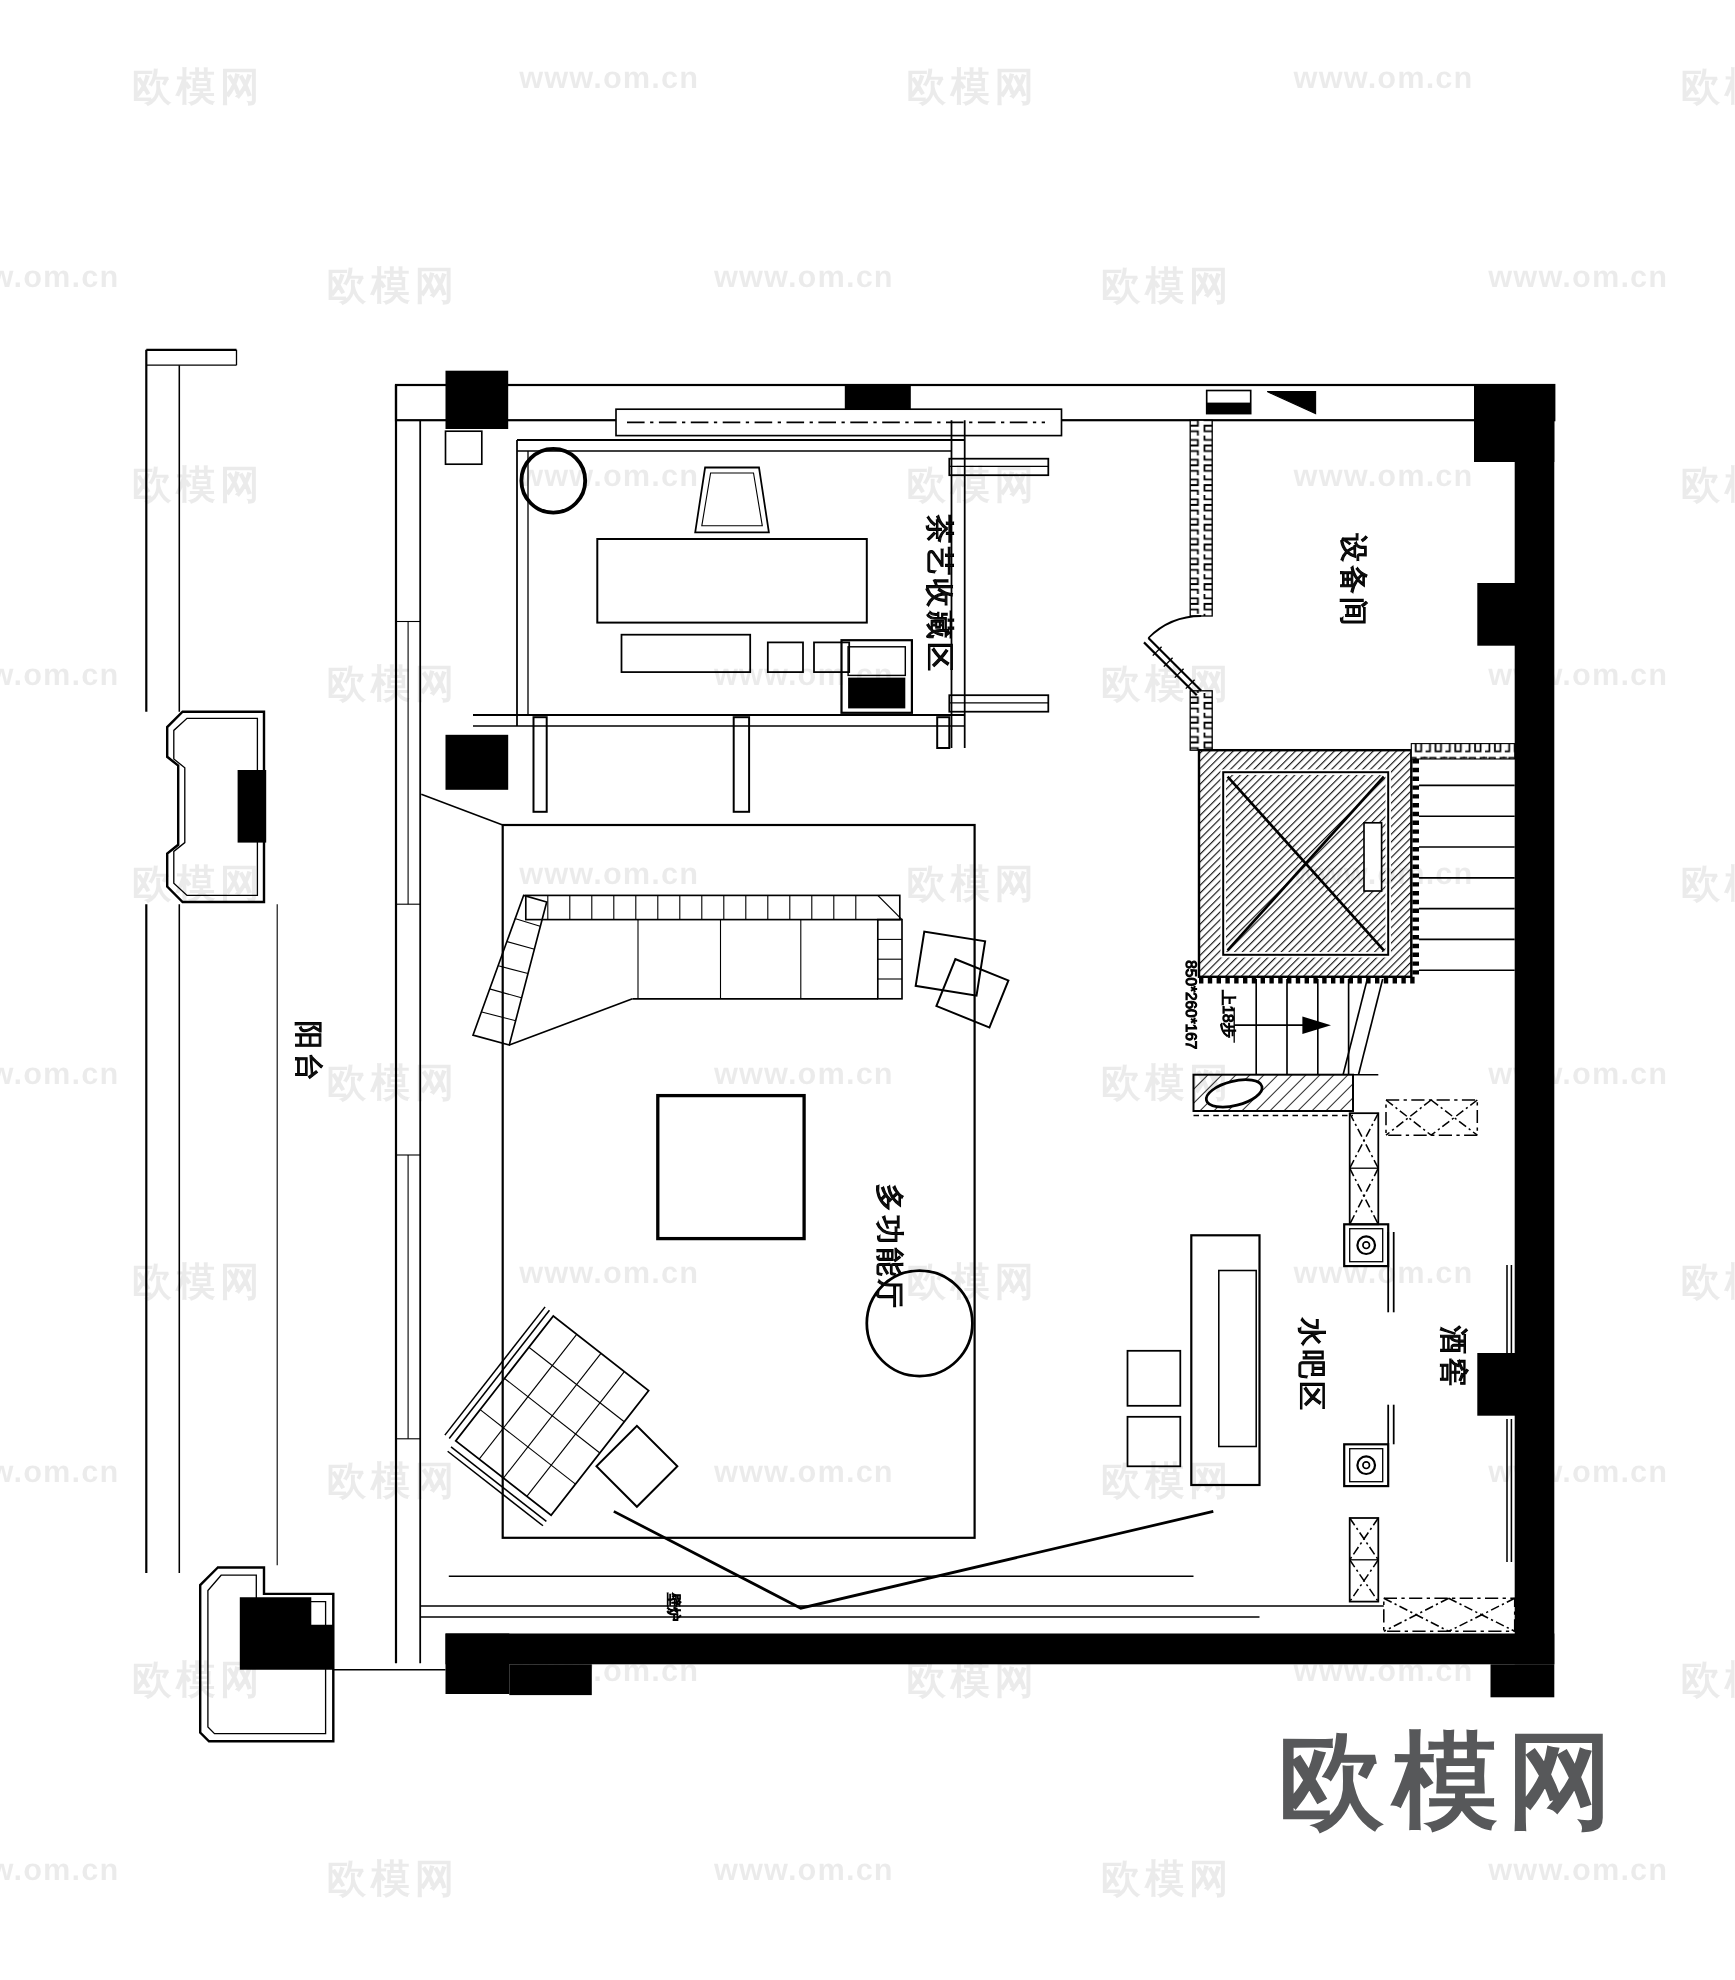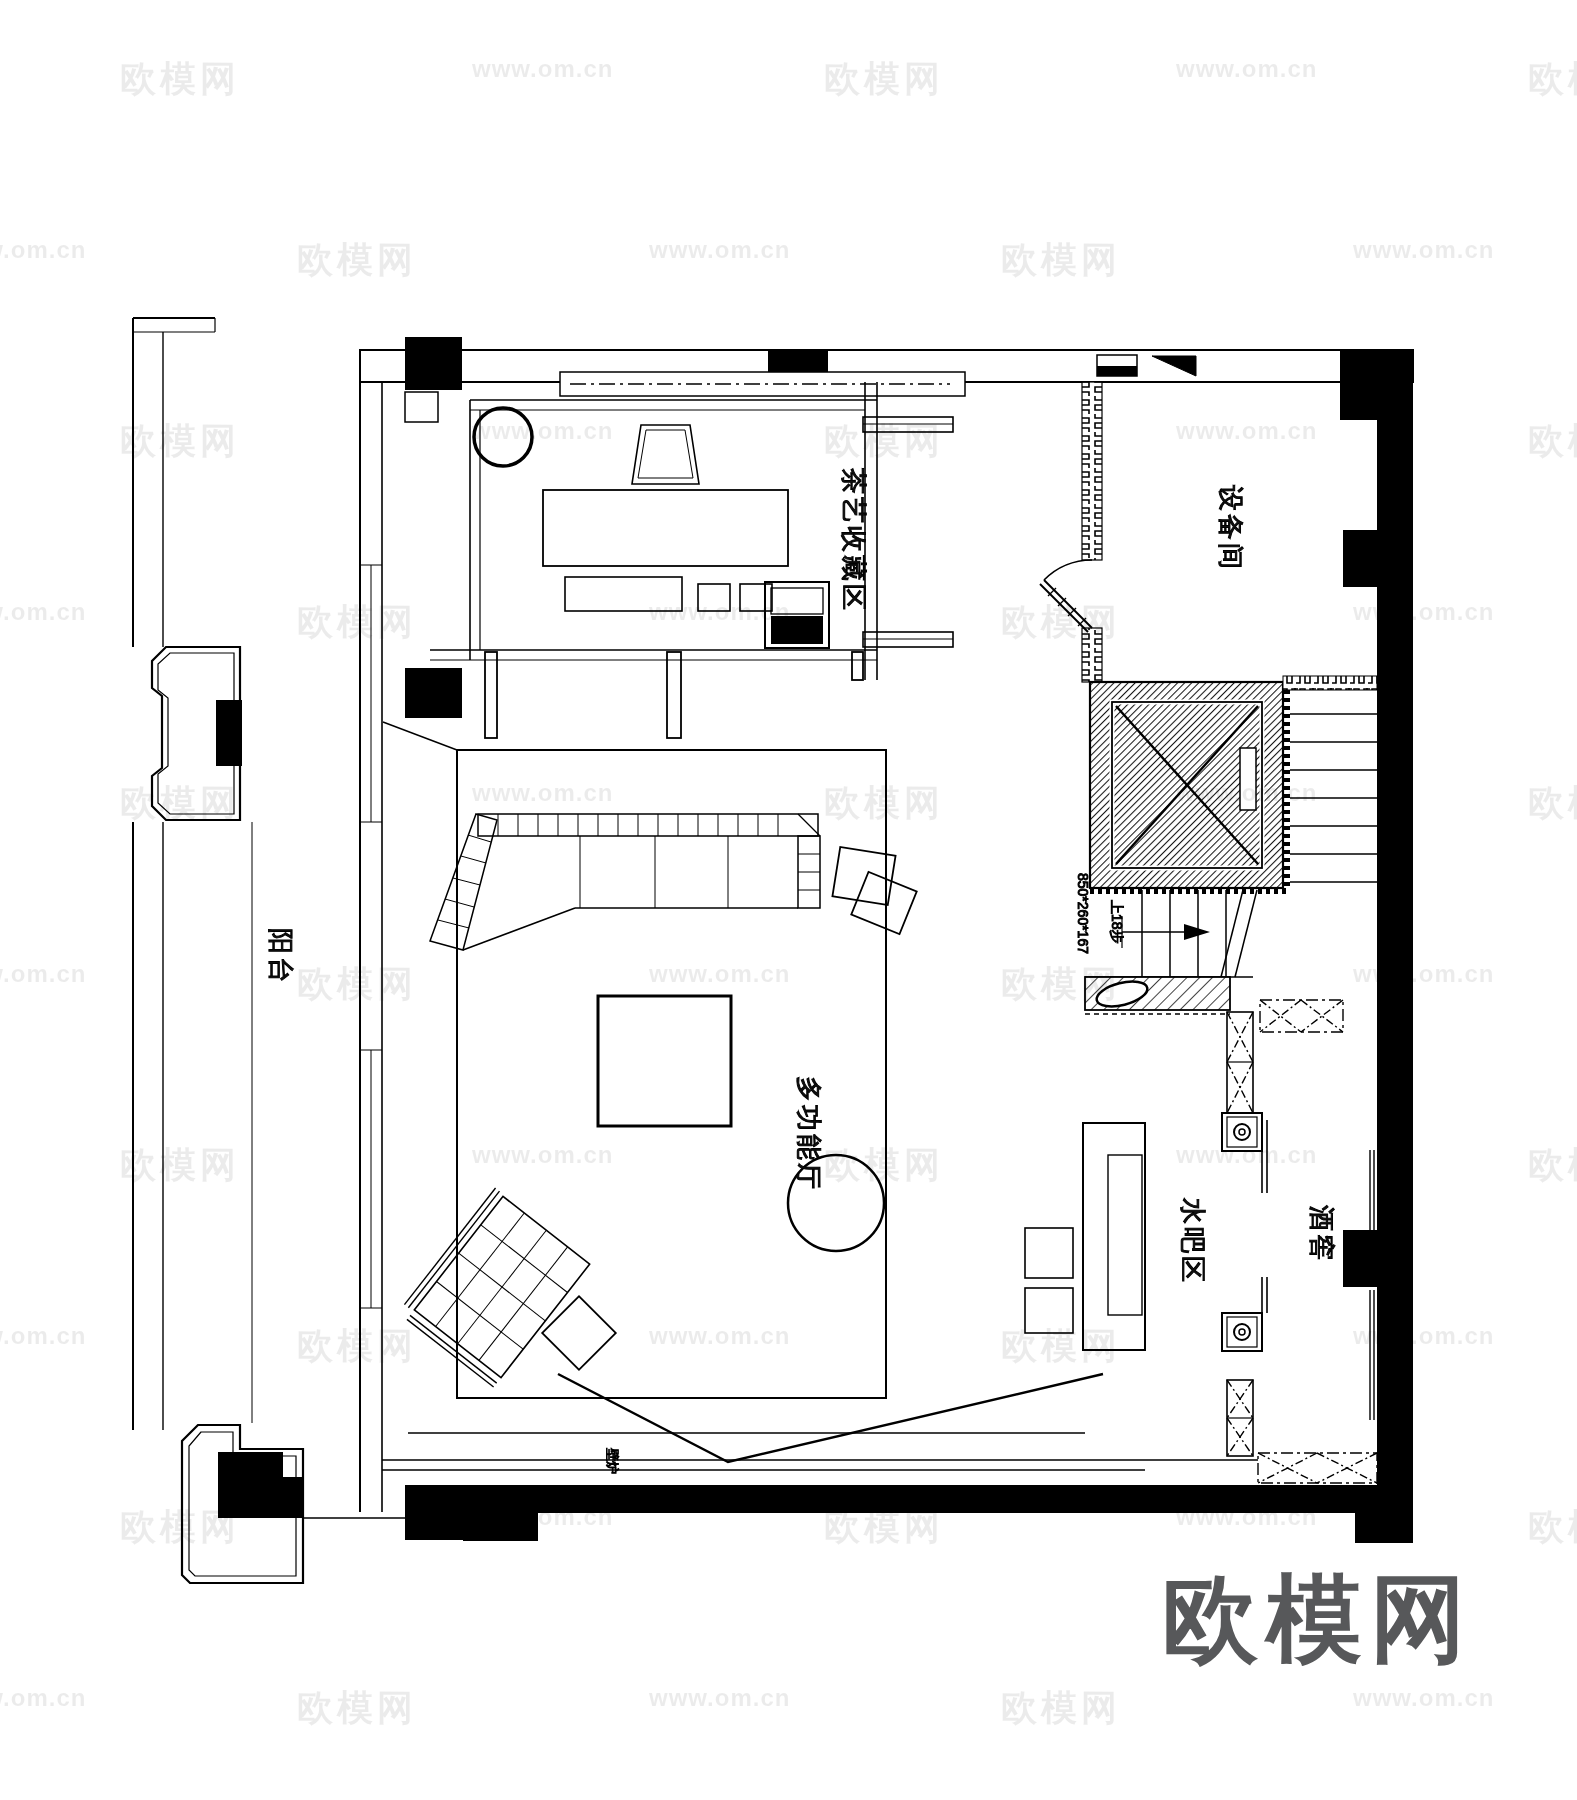--- a/index.html
+++ b/index.html
@@ -6,21 +6,21 @@
   #stage{position:relative;width:1577px;height:1800px;background:#ffffff;overflow:hidden;
          font-family:"Liberation Sans",sans-serif;}
   #plan-svg{position:absolute;left:0;top:0;}
   text{font-family:"Liberation Sans",sans-serif;fill:#111;}
   .room-label{font-size:26px;letter-spacing:3px;}
   .small-label{font-size:14px;}
   .tiny-label{font-size:13px;}
   #wm-layer{position:absolute;left:0;top:0;width:100%;height:100%;pointer-events:none;}
   .wm{position:absolute;font-weight:bold;white-space:nowrap;color:rgba(0,0,0,0.08);}
   .wm-cjk{font-size:36px;letter-spacing:4px;}
-  .wm-url{font-size:24px;letter-spacing:1px;}
+  .wm-url{font-size:28px;letter-spacing:1px;}
   #brand-logo{position:absolute;left:1162px;top:1556px;font-size:96px;font-weight:bold;
               color:#57585a;letter-spacing:8px;white-space:nowrap;}
 </style>
 </head>
 <body>
 
 <div id="stage">
 
 <svg id="plan-svg" width="1577" height="1800" viewBox="0 0 1577 1800" xmlns="http://www.w3.org/2000/svg">
   <defs>

